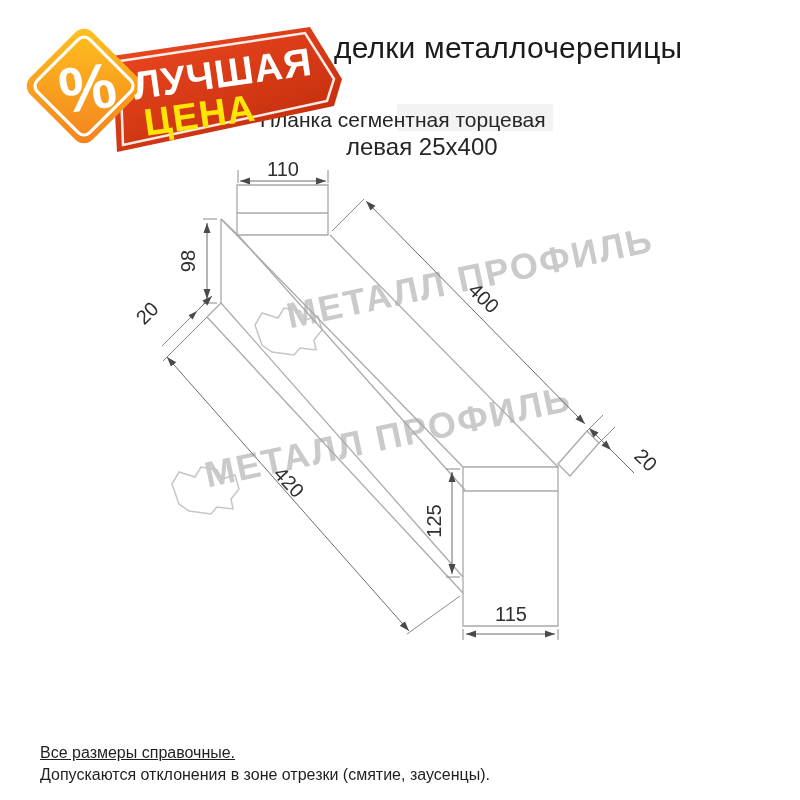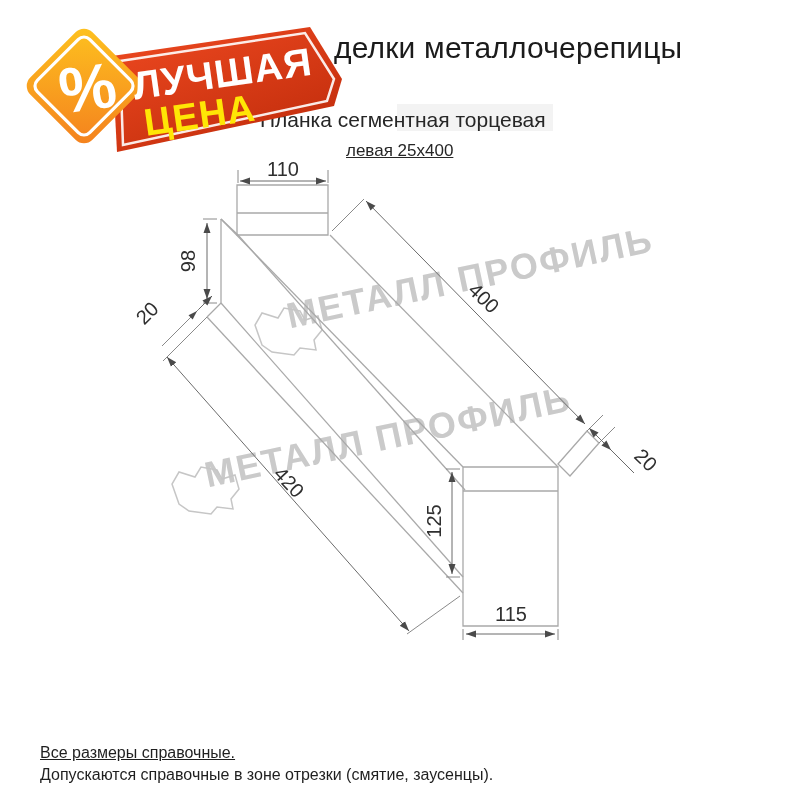--- a/index.html
+++ b/index.html
@@ -2,21 +2,21 @@
 <html><head>
 <meta charset="utf-8">
 <style>
   html,body{margin:0;padding:0;background:#ffffff;}
   #page{position:relative;width:800px;height:800px;background:#ffffff;overflow:hidden;
         font-family:"Liberation Sans", sans-serif;}
   .abs{position:absolute;}
   #title-frag{left:324px;top:31px;font-size:30px;color:#1b1b1b;letter-spacing:0.2px;white-space:nowrap;margin-left:10px;}
   #sub-bg{left:397px;top:104px;width:156px;height:27px;background:#f3f3f3;}
   #sub1{left:260px;top:108px;font-size:21px;color:#262626;white-space:nowrap;}
-  #sub2{left:346px;top:141px;font-size:17px;color:#262626;white-space:nowrap;text-decoration:underline;}
+  #sub2{left:346px;top:133px;font-size:24px;color:#262626;white-space:nowrap;}
   #foot1{left:40px;top:744px;font-size:16px;color:#1f1f1f;white-space:nowrap;text-decoration:underline;}
   #foot2{left:40px;top:766px;font-size:16px;color:#1f1f1f;white-space:nowrap;}
   svg{position:absolute;left:0;top:0;}
   #badge-svg{z-index:30;}
   #draw-svg{z-index:10;}
   .geo{stroke:#a9a9a9;stroke-width:1.3;fill:none;}
   .dim{stroke:#6b6b6b;stroke-width:1;fill:none;}
   .ext{stroke:#8a8a8a;stroke-width:1;fill:none;}
   .dimlab{fill:#2f2f2f;font-size:20px;font-family:"Liberation Sans",sans-serif;}
   .wm{fill:#cacaca;font-size:36px;font-weight:bold;letter-spacing:2px;font-family:"Liberation Sans",sans-serif;}
@@ -119,15 +119,15 @@
     <g>
       <rect x="40" y="42" width="88" height="88" rx="12" transform="rotate(45 84 86)" fill="url(#gradO)"></rect>
       <rect x="47" y="49" width="74" height="74" rx="8" transform="rotate(45 84 86)" fill="none" stroke="#ffffff" stroke-width="3.2"></rect>
       <text x="88" y="110" text-anchor="middle" transform="rotate(-8 88 88)" font-size="64" font-weight="bold" fill="#ffffff" class="badge-word">%</text>
     </g>
     <text class="badge-word" x="224" y="87" text-anchor="middle" transform="rotate(-8 224 84)" font-size="39" fill="#ffffff">ЛУЧШАЯ</text>
     <text class="badge-word" x="201" y="128" text-anchor="middle" transform="rotate(-8 201 124)" font-size="38" fill="#ffe605">ЦЕНА</text>
   </svg>
 
   <div class="abs" id="foot1">Все размеры справочные.</div>
-  <div class="abs" id="foot2">Допускаются справочные в зоне отрезки (смятие, заусенцы).</div>
+  <div class="abs" id="foot2">Допускаются отклонения в зоне отрезки (смятие, заусенцы).</div>
 
 </div>
 
 </body></html>

